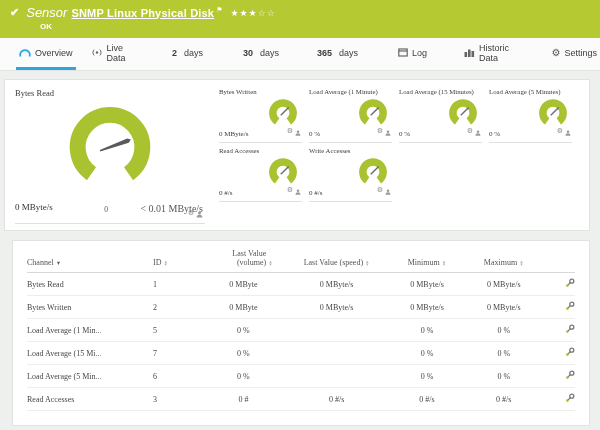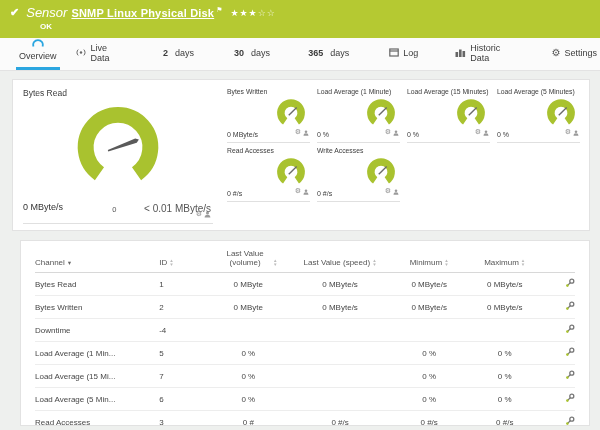--- a/index.html
+++ b/index.html
@@ -15,27 +15,27 @@
   .flag  { font-size:7px; align-self:flex-start; margin-left:2px; margin-top:1px; }
   .stars { font-size:9px; margin-left:8px; letter-spacing:1px; }
   .stars .empty { opacity:.8; }
   .status { margin-left:30px; font-size:8px; font-weight:bold; margin-top:2px; }
 
   
   .tabbar { background:#fbfbfb; height:33px; display:flex; align-items:stretch;
             border-bottom:1px solid #e3e3e3; padding-left:16px; font-size:9px; color:#3c3c3c; }
   .tab { display:flex; align-items:center; gap:4px; padding:0 3px;
          border-bottom:3px solid transparent; cursor:pointer; }
-  .tab.active { border-bottom-color:#2ba6e0;flex-direction:column; }
+  .tab.active { border-bottom-color:#2ba6e0; }
   .tab .num { font-weight:bold; margin-right:3px; }
   .ticon { display:inline-flex; align-items:center; }
   .gearchar { font-size:10px; color:#555; line-height:1; }
 
   
-  .content { padding:8px 10px 0 12px; }
+  .content { padding:8px 10px 0 4px;font-family:Liberation Serif, serif; }
 
   .gaugebox { background:#fff; border:1px solid #e2e2e2; height:152px;
               display:flex; padding:8px 8px 6px 10px; }
   .primary { width:190px; position:relative; border-bottom:1px solid #e0e0e0; margin-right:14px; }
   .p-title { font-size:8.5px; color:#3c3c3c; }
   .p-gauge { position:absolute; left:50%; top:4px; transform:translateX(-50%); }
   .p-labels { position:absolute; bottom:9px; left:0; right:0; }
   .p-value { font-size:9px; color:#333; }
   .p-min { position:absolute; left:47%; bottom:0; font-size:7.5px; color:#555; }
   .p-max { position:absolute; right:2px; bottom:0; font-size:10px; color:#555; }
@@ -57,21 +57,21 @@
   th { font-weight:normal; color:#555; padding:0 0 5px; vertical-align:bottom;
        border-bottom:1px solid #d8d8d8; }
   td { border-bottom:1px solid #ededed; padding:5px 0; }
   .c-ch  { width:23%; text-align:left; }
   .c-id  { width:9%;  text-align:left; }
   .c-lv  { width:15%; text-align:center; }
   .c-ls  { width:19%; text-align:center; }
   .c-min { width:14%; text-align:center; }
   .c-max { width:14%; text-align:center; }
   .c-w   { width:6%;  text-align:right; }
-  .hwrap { display:inline-block; max-width:52px; }
+  .hwrap { display:inline-block; max-width:52px;text-align:right; }
   .sort { display:inline-flex; flex-direction:column; vertical-align:middle;
           margin-left:2px; color:#bcbcbc; font-size:4.5px; line-height:3.6px; }
   .sorted { font-size:5.5px; color:#666; margin-left:2px; }
 </style>
 </head>
 <body>
 
 <div class="topbar">
   <div class="tb-line1">
     <span class="check">✔</span>
@@ -314,33 +314,20 @@
           <td class="c-ls">0 MByte/s</td>
           <td class="c-min">0 MByte/s</td>
           <td class="c-max">0 MByte/s</td>
           <td class="c-w"><span><svg width="10" height="10" viewBox="0 0 10 10">
                   <circle cx="6.8" cy="3.2" r="2" fill="none" stroke="#777" stroke-width="1.3"></circle>
                   <line x1="5.3" y1="4.7" x2="2.6" y2="7.4" stroke="#777" stroke-width="1.3"></line>
                   <circle cx="2.4" cy="7.6" r="1.3" fill="#a9c22f"></circle>
                 </svg></span></td>
         </tr>
         <tr>
-          <td class="c-ch">Downtime</td>
-          <td class="c-id">-4</td>
-          <td class="c-lv"></td>
-          <td class="c-ls"></td>
-          <td class="c-min"></td>
-          <td class="c-max"></td>
-          <td class="c-w"><span><svg width="10" height="10" viewBox="0 0 10 10">
-                  <circle cx="6.8" cy="3.2" r="2" fill="none" stroke="#777" stroke-width="1.3"></circle>
-                  <line x1="5.3" y1="4.7" x2="2.6" y2="7.4" stroke="#777" stroke-width="1.3"></line>
-                  <circle cx="2.4" cy="7.6" r="1.3" fill="#a9c22f"></circle>
-                </svg></span></td>
-        </tr>
-        <tr>
           <td class="c-ch">Load Average (1 Min...</td>
           <td class="c-id">5</td>
           <td class="c-lv">0 %</td>
           <td class="c-ls"></td>
           <td class="c-min">0 %</td>
           <td class="c-max">0 %</td>
           <td class="c-w"><span><svg width="10" height="10" viewBox="0 0 10 10">
                   <circle cx="6.8" cy="3.2" r="2" fill="none" stroke="#777" stroke-width="1.3"></circle>
                   <line x1="5.3" y1="4.7" x2="2.6" y2="7.4" stroke="#777" stroke-width="1.3"></line>
                   <circle cx="2.4" cy="7.6" r="1.3" fill="#a9c22f"></circle>

